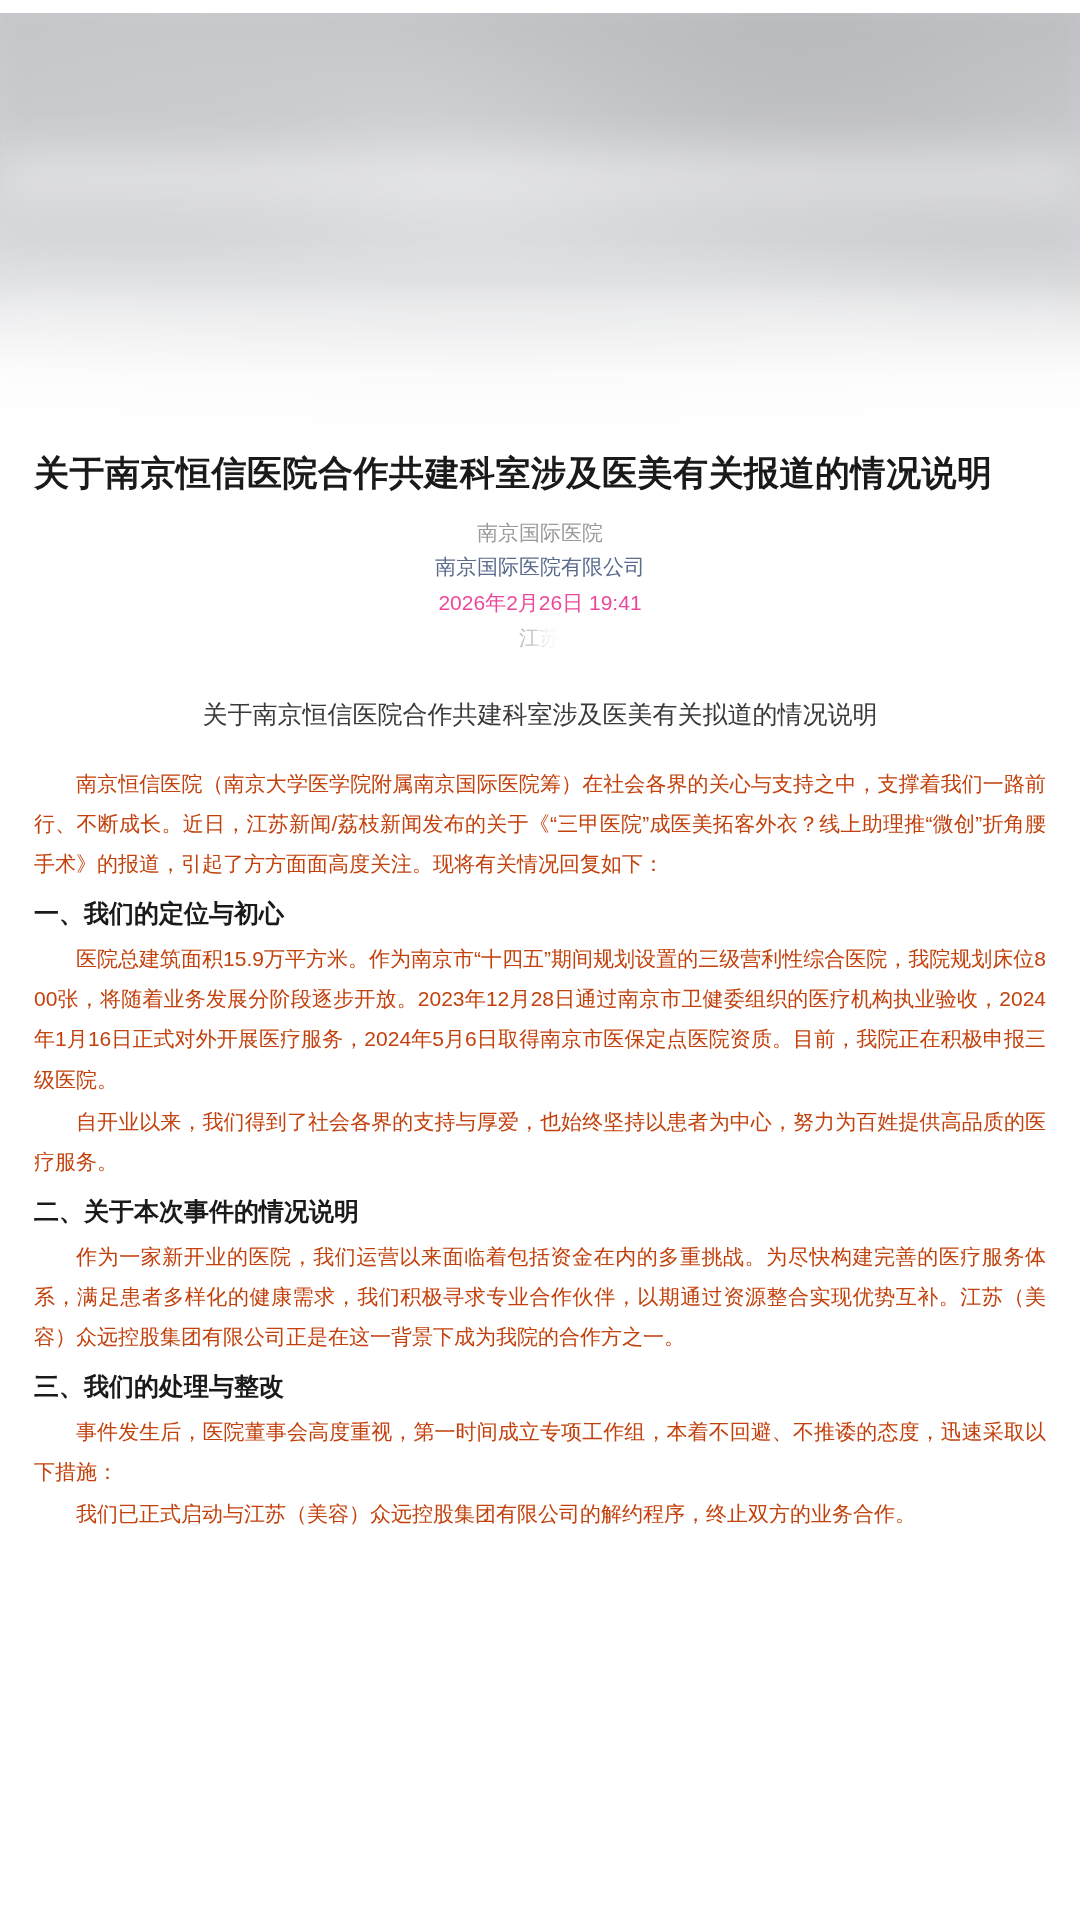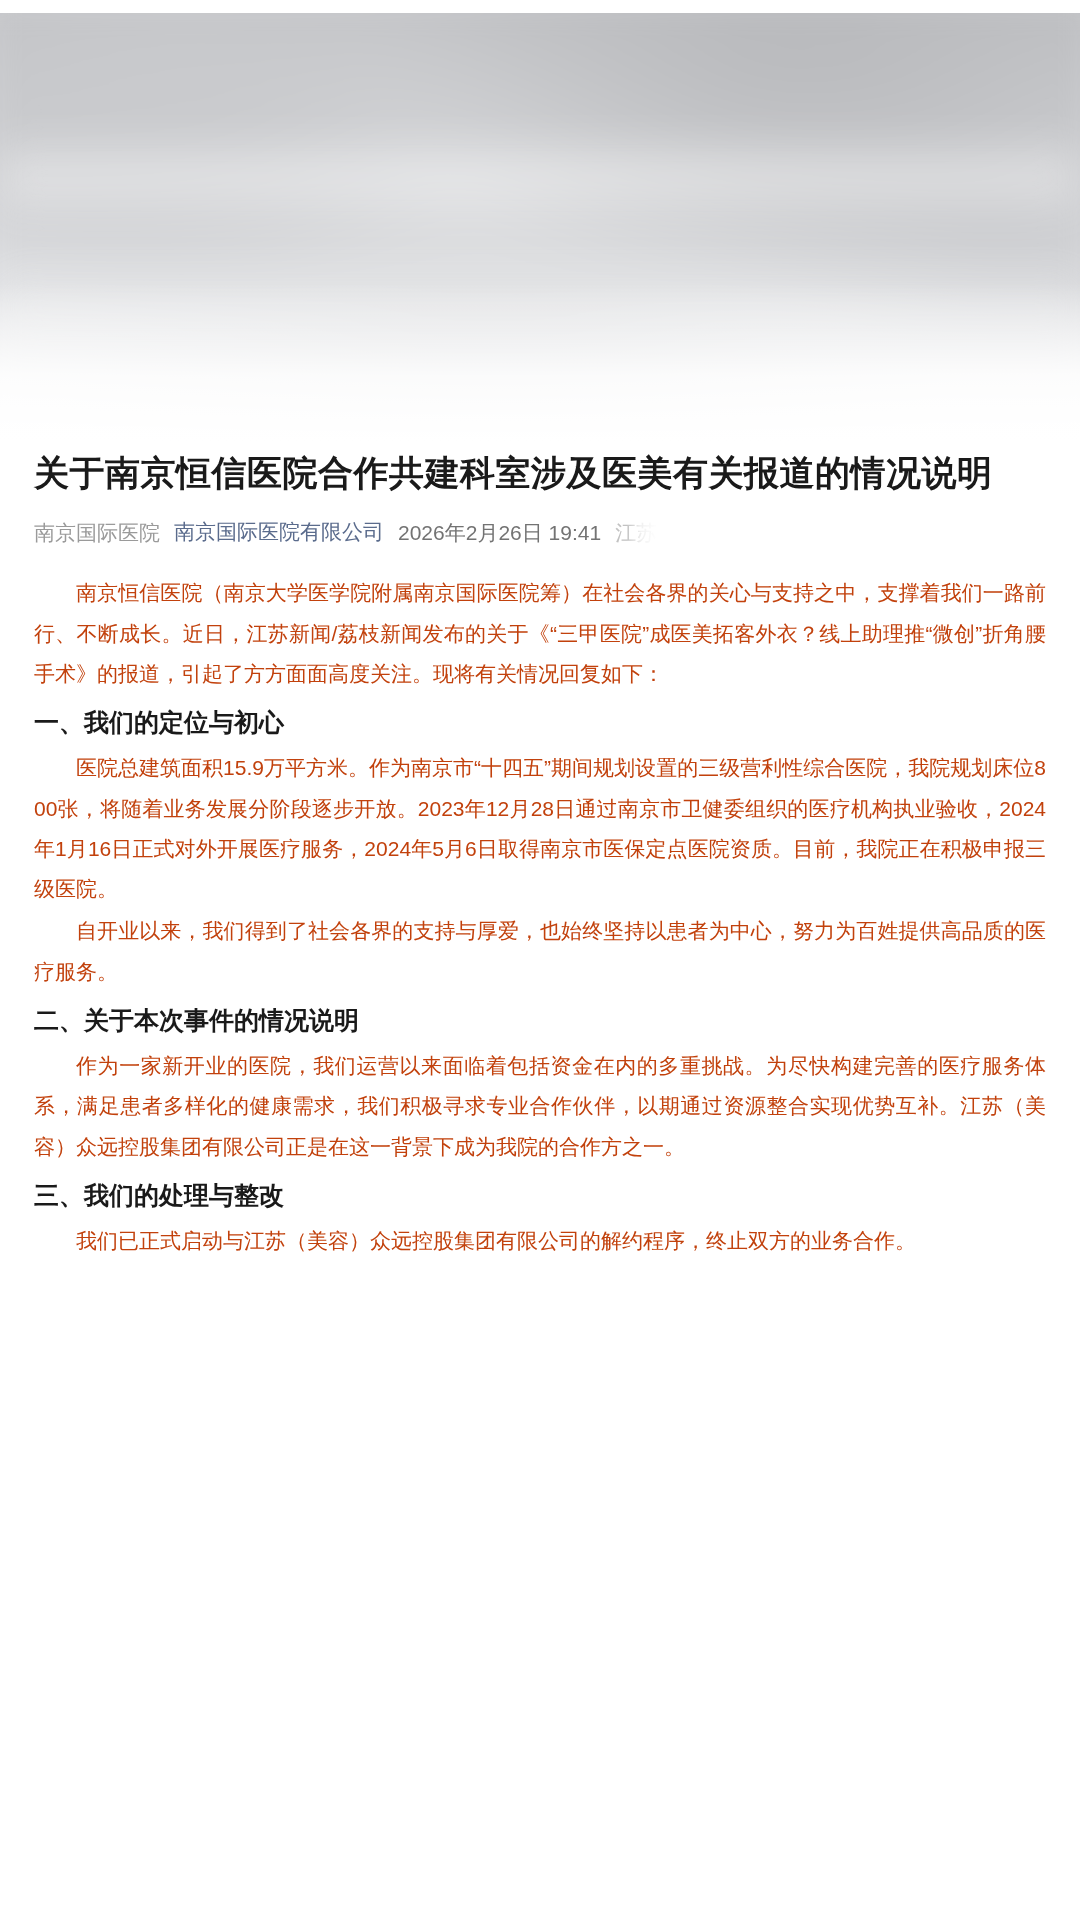--- a/index.html
+++ b/index.html
@@ -67,24 +67,25 @@
     white-space: nowrap;
   }
   .meta {
     display: flex;
     align-items: center;
     gap: 14px;
     margin-top: 26px;
     font-size: 21px;
     line-height: 1;
     white-space: nowrap;
+    flex-direction: column;
   }
   .meta .account { color: #9a9a9a; }
   .meta .publisher { color: #5a6b8c; font-family: Liberation Serif, serif; }
-  .meta .date { color: #737373; }
+  .meta .date { color: #ec4899; }
   .meta .region {
     color: #c2c2c2;
     position: relative;
     overflow: hidden;
     max-width: 56px;
     -webkit-mask-image: linear-gradient(to right, #000 28%, rgba(0,0,0,.25) 62%, rgba(0,0,0,0) 100%);
     mask-image: linear-gradient(to right, #000 28%, rgba(0,0,0,.25) 62%, rgba(0,0,0,0) 100%);
   }
 
   .doc-heading {
@@ -134,26 +135,28 @@
 
     <h1 class="article-title">关于南京恒信医院合作共建科室涉及医美有关报道的情况说明</h1>
 
     <div class="meta">
       <span class="account">南京国际医院</span>
       <span class="publisher">南京国际医院有限公司</span>
       <span class="date">2026年2月26日 19:41</span>
       <span class="region">江苏</span>
     </div>
 
+    <div class="doc-heading">关于南京恒信医院合作共建科室涉及医美有关拟道的情况说明</div>
 
     <div class="body" id="body-content">
         <p class="para">南京恒信医院（南京大学医学院附属南京国际医院筹）在社会各界的关心与支持之中，支撑着我们一路前行、不断成长。近日，江苏新闻/荔枝新闻发布的关于《“三甲医院”成医美拓客外衣？线上助理推“微创”折角腰手术》的报道，引起了方方面面高度关注。现将有关情况回复如下：</p>
         <p class="sec">一、我们的定位与初心</p>
         <p class="para">医院总建筑面积15.9万平方米。作为南京市“十四五”期间规划设置的三级营利性综合医院，我院规划床位800张，将随着业务发展分阶段逐步开放。2023年12月28日通过南京市卫健委组织的医疗机构执业验收，2024年1月16日正式对外开展医疗服务，2024年5月6日取得南京市医保定点医院资质。目前，我院正在积极申报三级医院。</p>
         <p class="para">自开业以来，我们得到了社会各界的支持与厚爱，也始终坚持以患者为中心，努力为百姓提供高品质的医疗服务。</p>
         <p class="sec">二、关于本次事件的情况说明</p>
         <p class="para">作为一家新开业的医院，我们运营以来面临着包括资金在内的多重挑战。为尽快构建完善的医疗服务体系，满足患者多样化的健康需求，我们积极寻求专业合作伙伴，以期通过资源整合实现优势互补。江苏（美容）众远控股集团有限公司正是在这一背景下成为我院的合作方之一。</p>
         <p class="sec">三、我们的处理与整改</p>
+        <p class="para">事件发生后，医院董事会高度重视，第一时间成立专项工作组，本着不回避、不推诿的态度，迅速采取以下措施：</p>
         <p class="para">我们已正式启动与江苏（美容）众远控股集团有限公司的解约程序，终止双方的业务合作。</p>
       </div>
 
   </div>
 </div>
 
 </body></html>

